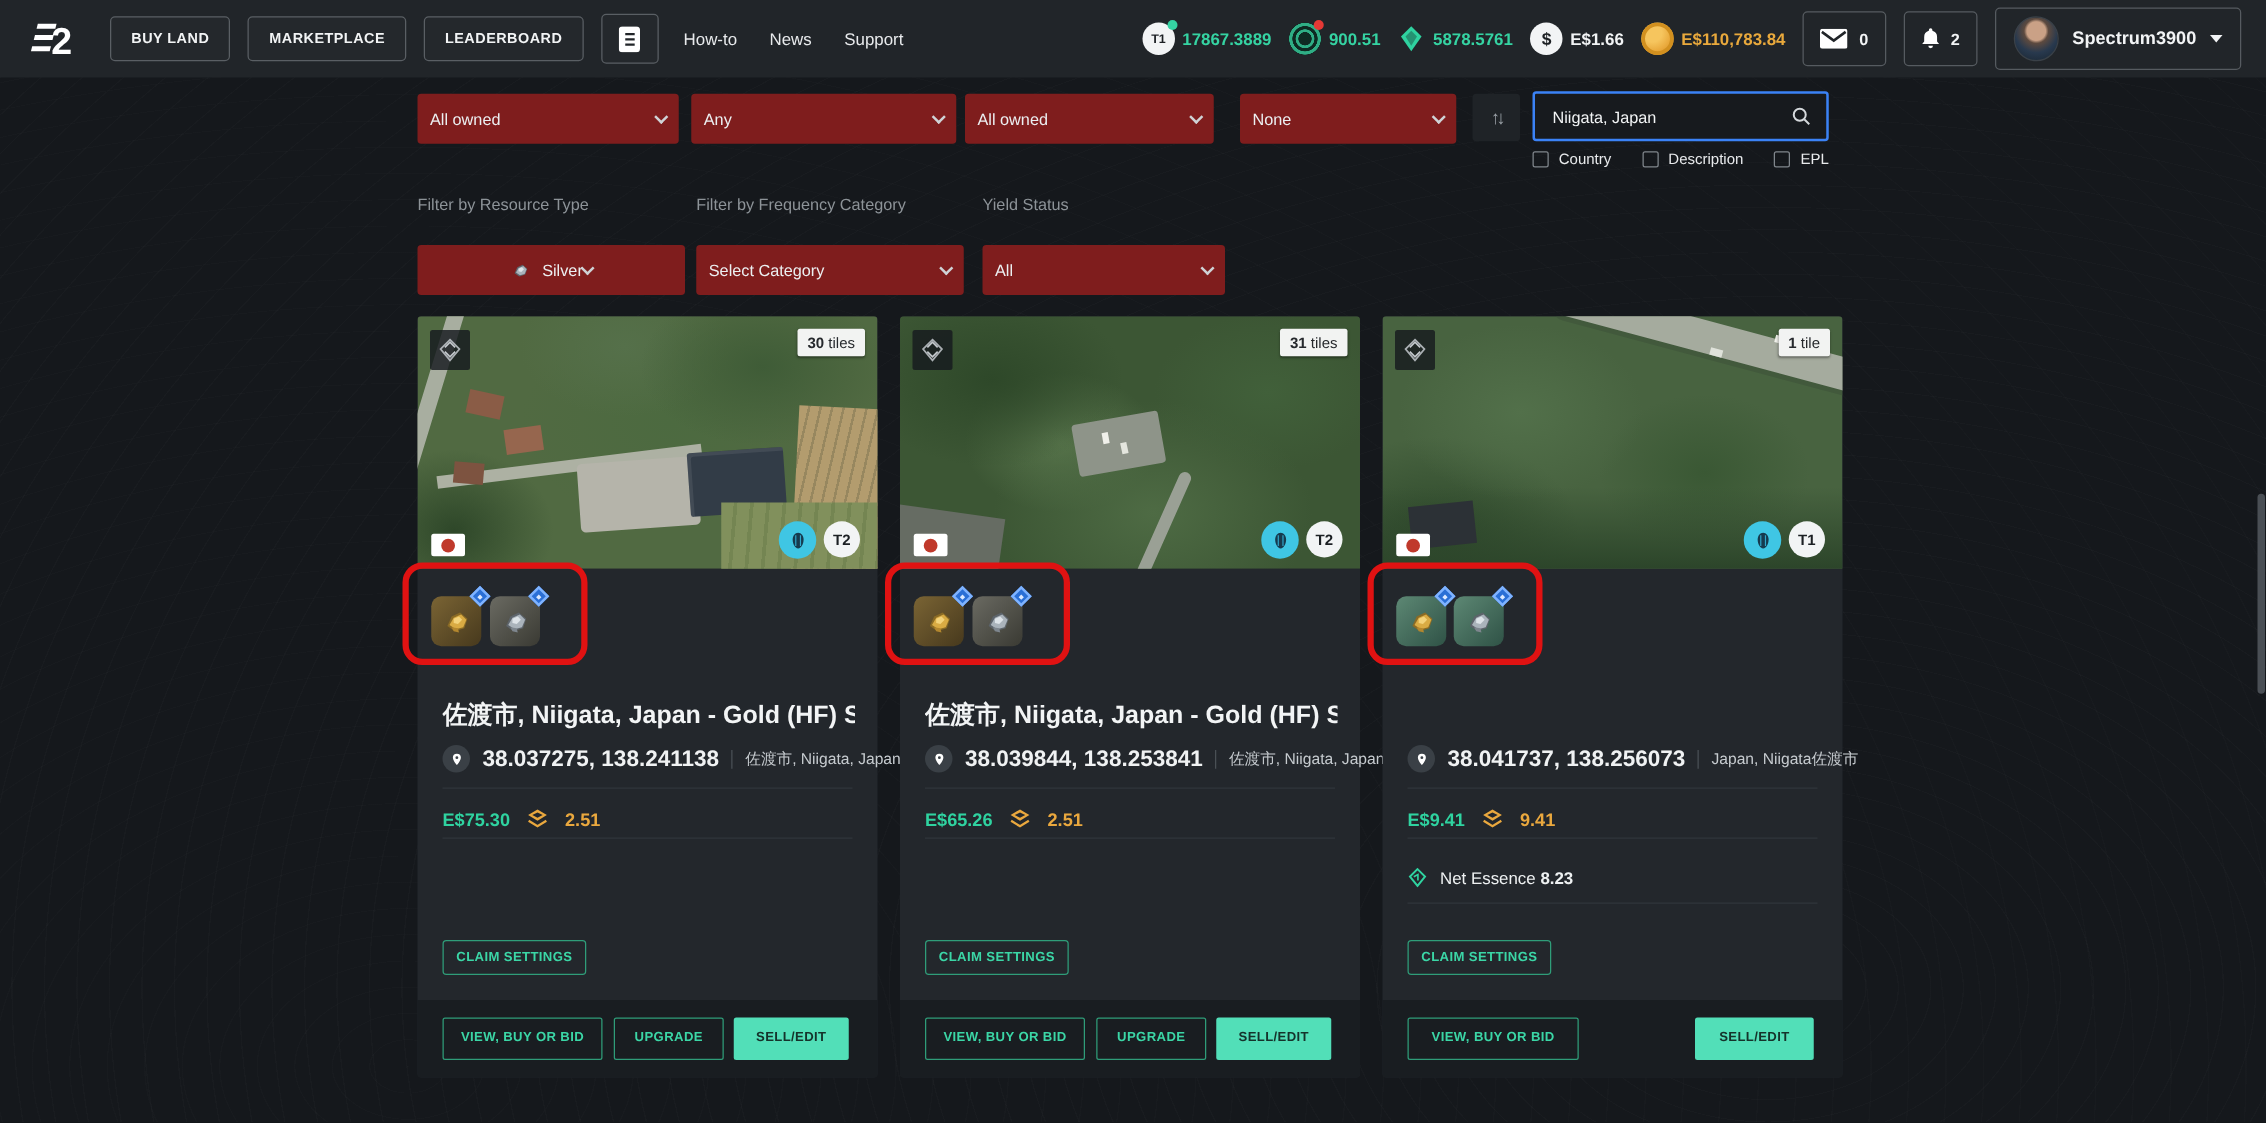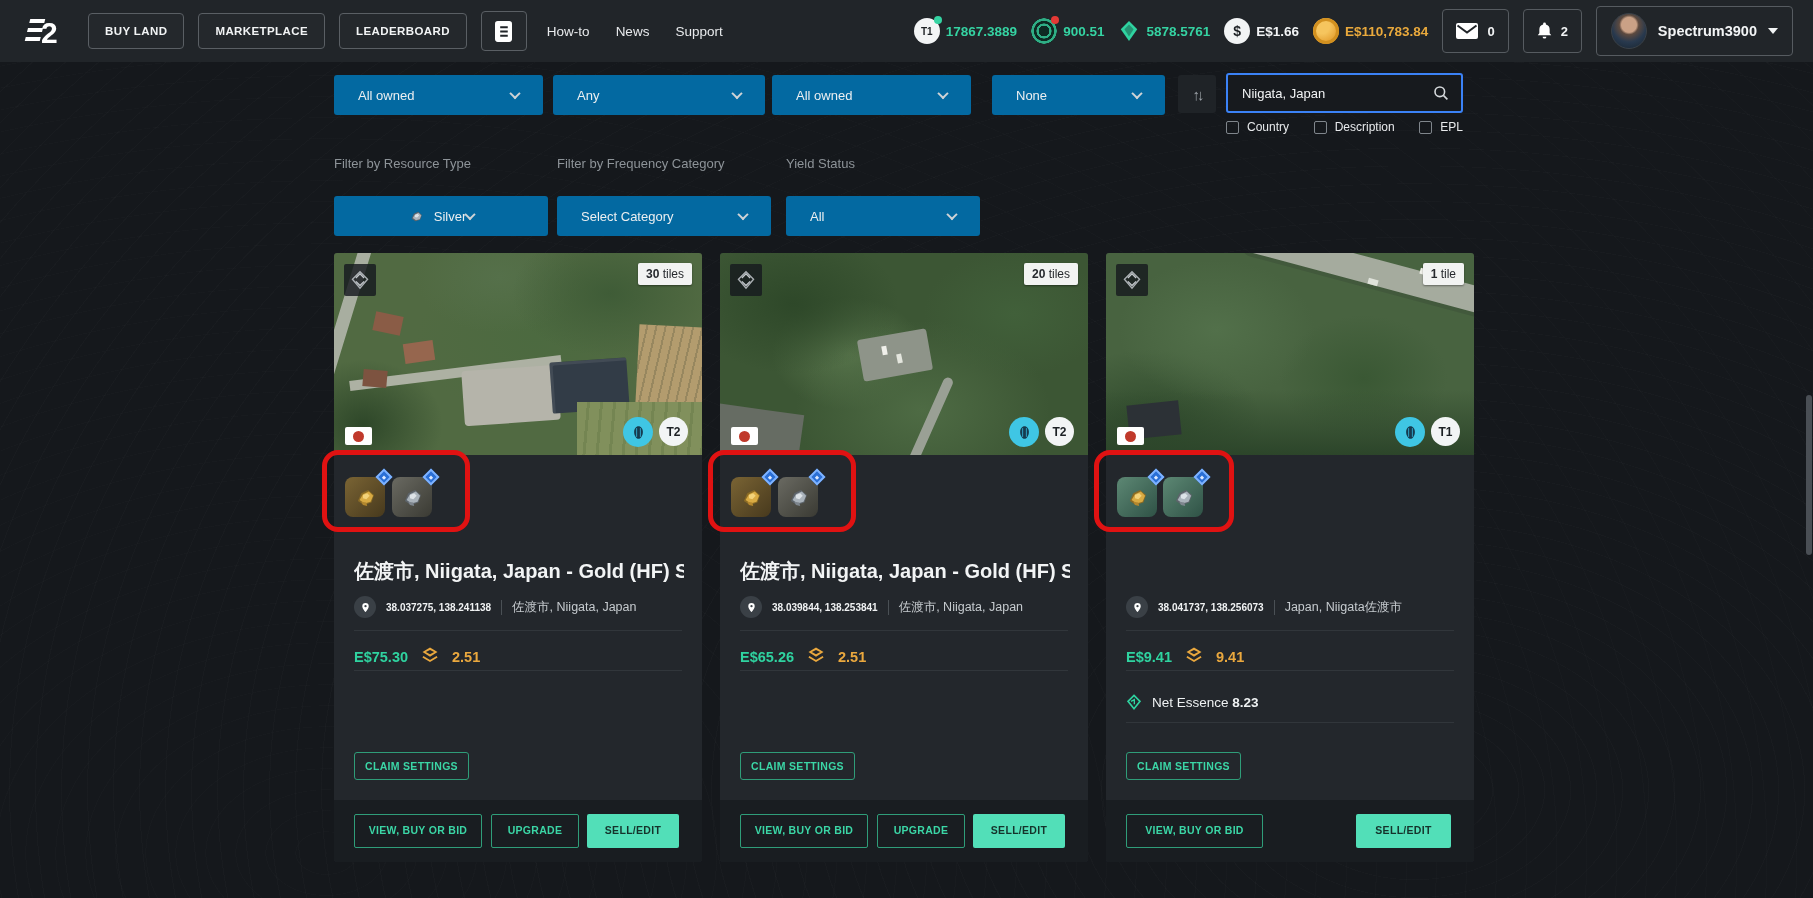--- a/index.html
+++ b/index.html
@@ -24,22 +24,22 @@
   .coin.goldc{background:radial-gradient(circle at 35% 32%,#f6c55e 0 30%,#e9a93c 55%,#cohide 0);background:radial-gradient(circle at 35% 32%,#f6c55e 0 30%,#e9a93c 60%,#c0811d 100%);box-shadow:inset 0 0 0 3px #d2901f;}
   .dot{position:absolute;width:8px;height:8px;border-radius:50%;top:-2px;right:-2px;}
   .dot.teal{background:#35d3a2;} .dot.red{background:#e53935;}
   .val-teal{color:#35d3a2;} .val-white{color:#f2f4f5;} .val-gold{color:#e9a93c;}
   .squarebtn{height:44px;border:1px solid #565b60;border-radius:4px;background:transparent;display:flex;align-items:center;justify-content:center;gap:9px;padding:0 13px;color:#f2f4f5;font-size:13px;font-weight:700;cursor:pointer;}
   .profile{height:50px;border:1px solid #565b60;border-radius:4px;display:flex;align-items:center;gap:11px;padding:0 14px;cursor:pointer;}
   .avatar{width:36px;height:36px;border-radius:50%;background:radial-gradient(circle at 50% 32%,#caa186 0 26%,#5d4a3f 34%,#28394e 60%,#18242f 100%);border:1px solid #3a4148;}
   .uname{color:#f2f4f5;font-size:14.5px;font-weight:700;}
   .caret{width:0;height:0;border-left:5px solid transparent;border-right:5px solid transparent;border-top:6px solid #f2f4f5;}
   
-  .dd{position:absolute;height:40px;background:#0369a1;border-radius:3px;display:flex;align-items:center;justify-content:space-between;
-    padding:0 24px;color:#eceff1;font-size:13px;cursor:pointer;z-index:2;}
+  .dd{position:absolute;height:40px;background:#7f1d1d;border-radius:3px;display:flex;align-items:center;justify-content:space-between;
+    padding:0 10px;color:#eceff1;font-size:13px;cursor:pointer;z-index:2;}
   .dd .lab{display:flex;align-items:center;gap:9px;}
   .chev{width:8px;height:8px;border-right:2px solid #cfd3d6;border-bottom:2px solid #cfd3d6;transform:rotate(45deg) translate(-1px,-1px);flex:0 0 auto;}
   .sortbtn{position:absolute;left:1178px;top:75px;width:38px;height:38px;background:#1f2327;border-radius:3px;color:#9aa0a6;
     font-size:15px;letter-spacing:-3px;display:flex;align-items:center;justify-content:center;cursor:pointer;z-index:2;}
   .searchbox{position:absolute;left:1226px;top:73px;width:237px;height:40px;border:2px solid #3b82f6;border-radius:3px;display:flex;align-items:center;padding:0 12px;z-index:2;background:#171a1e;}
   .searchbox input{flex:1;background:transparent;border:none;outline:none;color:#f2f4f5;font-size:13px;}
   .checkrow{position:absolute;top:120px;left:1226px;width:237px;display:flex;justify-content:space-between;z-index:2;}
   .chk{display:flex;align-items:center;gap:8px;cursor:pointer;}
   .chk .box{width:13px;height:13px;border:1px solid #80868c;border-radius:2px;background:transparent;}
   .chk .cl{color:#e8eaec;font-size:12px;}
@@ -80,21 +80,21 @@
   .restile{position:absolute;top:224px;width:40px;height:40px;border-radius:8px;display:flex;align-items:center;justify-content:center;cursor:pointer;z-index:2;}
   .restile.goldbg{background:linear-gradient(135deg,#7a6434,#47391d);}
   .restile.silverbg{background:linear-gradient(135deg,#6a6a62,#3a3a33);}
   .restile.tealbg1{background:linear-gradient(135deg,#5d8874,#2f5246);}
   .diamondbadge{position:absolute;top:-6px;right:-5px;width:12px;height:12px;background:#2a6fd6;border:2px solid #7fb3ff;transform:rotate(45deg);display:flex;align-items:center;justify-content:center;}
   .diamondbadge i{width:3px;height:3px;background:#dce9ff;display:block;}
   .annot{position:absolute;left:-12px;top:197px;height:82px;border:5px solid #e01212;border-radius:16px;pointer-events:none;z-index:3;}
   .ctitle{position:absolute;left:20px;top:305px;width:330px;font-size:20px;font-weight:700;color:#f2f4f5;white-space:nowrap;overflow:hidden;}
   .pinrow{position:absolute;left:20px;top:342px;display:flex;align-items:center;gap:10px;height:24px;}
   .pincircle{width:22px;height:22px;border-radius:50%;background:#3a4046;display:flex;align-items:center;justify-content:center;flex:0 0 auto;}
-  .coords{font-size:10px;font-weight:700;color:#f0f2f3;white-space:nowrap;}
+  .coords{font-size:18px;font-weight:700;color:#f0f2f3;white-space:nowrap;}
   .vsep{width:1px;height:15px;background:#4a5055;}
   .loc{font-size:12.5px;color:#c6cbcf;white-space:nowrap;}
   .divider{position:absolute;left:20px;right:20px;height:1px;background:#31363b;}
   .pricerow{position:absolute;left:20px;top:392px;display:flex;align-items:flex-end;gap:12px;height:20px;}
   .price{font-size:14.5px;font-weight:700;color:#2fd3a0;}
   .yield{font-size:14.5px;font-weight:700;color:#eaa83e;}
   .essrow{position:absolute;left:20px;top:440px;display:flex;align-items:center;gap:10px;height:18px;color:#eef1f2;font-size:13.5px;}
   .essrow b{font-weight:700;}
   .claimbtn{position:absolute;left:20px;top:499px;width:115px;height:28px;border:1px solid #2f9d79;border-radius:3px;background:transparent;
     color:#3bd6a6;font-size:10.5px;font-weight:700;letter-spacing:.3px;display:flex;align-items:center;justify-content:center;cursor:pointer;}
@@ -357,21 +357,21 @@
     </div>
     <div class="cardlogo">
       <svg width="22" height="22" viewBox="0 0 32 32">
           <g fill="none" stroke="#c3c8cc" stroke-width="2">
             <path d="M16 4l11 11-11 13L5 15z" opacity=".85"></path>
             <path d="M10 13l6-6 6 6"></path>
             <path d="M10 18l6 6 6-6"></path>
           </g>
         </svg>
     </div>
-    <div class="tilesbadge"><b>20</b> <span>tiles</span></div>
+    <div class="tilesbadge"><b>31</b> <span>tiles</span></div>
     <div class="flag">
         <i></i>
       </div>
     <div class="cyanbadge">
       <svg width="15" height="15" viewBox="0 0 24 24">
           <path style="fill:#163a4e" d="M12 2c4 0 7 4 7 9s-3 11-7 11-7-6-7-11 3-9 7-9z"></path>
           <path stroke="#2fa8cc" stroke-width="1.5" fill="none" d="M9 5v14M15 5v14"></path>
         </svg>
     </div>
     <div class="tierbadge">T2</div>

